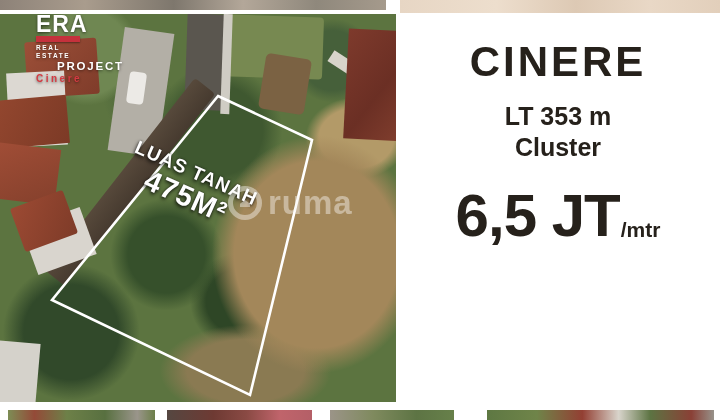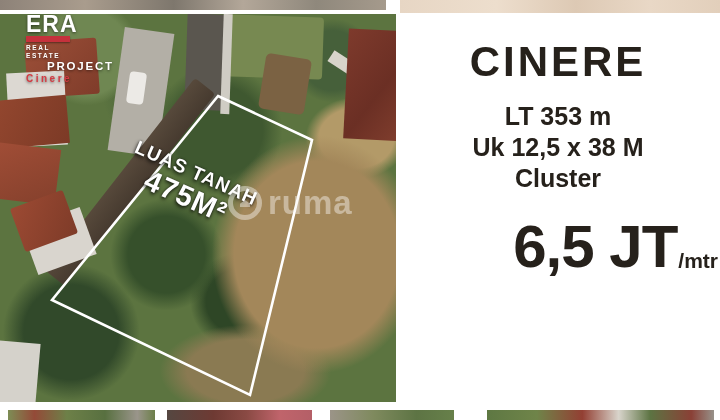--- a/index.html
+++ b/index.html
@@ -65,32 +65,32 @@
   
   .watermark{
     position:absolute;left:228px;top:170px;display:flex;align-items:center;gap:6px;
     opacity:.45;color:#f7f5f1;
   }
   .wm-circle{width:34px;height:34px;border:5px solid #f7f5f1;border-radius:50%;box-sizing:border-box;position:relative;}
   .wm-circle:after{content:"";position:absolute;left:7px;top:9px;width:10px;height:7px;background:#f7f5f1;
     clip-path:polygon(50% 0,100% 55%,100% 100%,0 100%,0 55%);}
   .wm-text{font-size:33px;font-weight:bold;letter-spacing:1px;white-space:nowrap;}
   
-  .era{position:absolute;left:26px;top:0px;color:#fff;text-shadow:0 1px 3px rgba(0,0,0,.55);width:60px;}
+  .era{position:absolute;left:36px;top:0px;color:#fff;text-shadow:0 1px 3px rgba(0,0,0,.55);width:60px;}
   .era-name{font-size:23px;font-weight:bold;letter-spacing:1px;line-height:20px;}
   .era-bar{width:44px;height:6px;background:#c5313c;margin:2px 0 2px 0;box-shadow:0 1px 2px rgba(0,0,0,.4);}
   .era-tag{font-size:6.5px;font-weight:bold;letter-spacing:1.6px;line-height:8px;}
   .era-project{font-size:11.5px;font-weight:bold;letter-spacing:1.8px;line-height:13px;padding-left:21px;}
   .era-loc{font-size:10px;font-weight:bold;letter-spacing:2.5px;color:#d43a42;line-height:12px;}
   
   .panel{position:absolute;left:396px;top:13px;width:324px;height:396px;background:#ffffff;}
   .panel-inner{position:absolute;left:2px;top:0;width:320px;text-align:center;color:#26211b;}
   .title{margin-top:25px;font-size:42px;font-weight:bold;letter-spacing:3px;line-height:48px;}
   .details{margin-top:15px;font-size:25px;font-weight:bold;line-height:31px;}
-  .price-row{margin-top:22px;display:flex;justify-content:flex-end;align-items:flex-end;}
+  .price-row{margin-top:22px;display:flex;justify-content:center;align-items:flex-end;}
   .price-big{font-size:60px;font-weight:bold;letter-spacing:-1px;line-height:62px;}
   .price-unit{font-size:21px;font-weight:bold;margin-left:1px;padding-bottom:5px;}
   
   .thumb{position:absolute;top:410px;height:10px;}
   .t1{left:8px;  width:147px;background:linear-gradient(90deg,#7d8d55,#944a38 18%,#6d8048 40%,#587040 66%,#9a958b 88%,#6c7f49);}
   .t2{left:167px;width:145px;background:linear-gradient(90deg,#554741,#6e3a33 32%,#8a4a44 55%,#c0646b 78%,#b45f67);}
   .t3{left:330px;width:124px;background:linear-gradient(90deg,#9b9488,#7f8a5e 35%,#5d7444 70%,#67804a);}
   .t4{left:487px;width:227px;background:linear-gradient(90deg,#5e7843,#6f8449 22%,#933f33 42%,#d8d4cb 58%,#5c7342 72%,#8a4036 90%,#97928a);}
 </style>
 </head>
@@ -140,21 +140,20 @@
       <div class="era-project">PROJECT</div>
       <div class="era-loc">Cinere</div>
     </div>
   </div>
 
   <div class="panel">
     <div class="panel-inner">
       <div class="title">CINERE</div>
       <div class="details">
         <div>LT 353 m</div>
-        <div>Uk 12,5 x 38 M</div>
         <div>Cluster</div>
       </div>
       <div class="price-row">
         <div class="price-big">6,5 JT</div>
         <div class="price-unit">/mtr</div>
       </div>
     </div>
   </div>
 
   <div class="thumb t1"></div>

